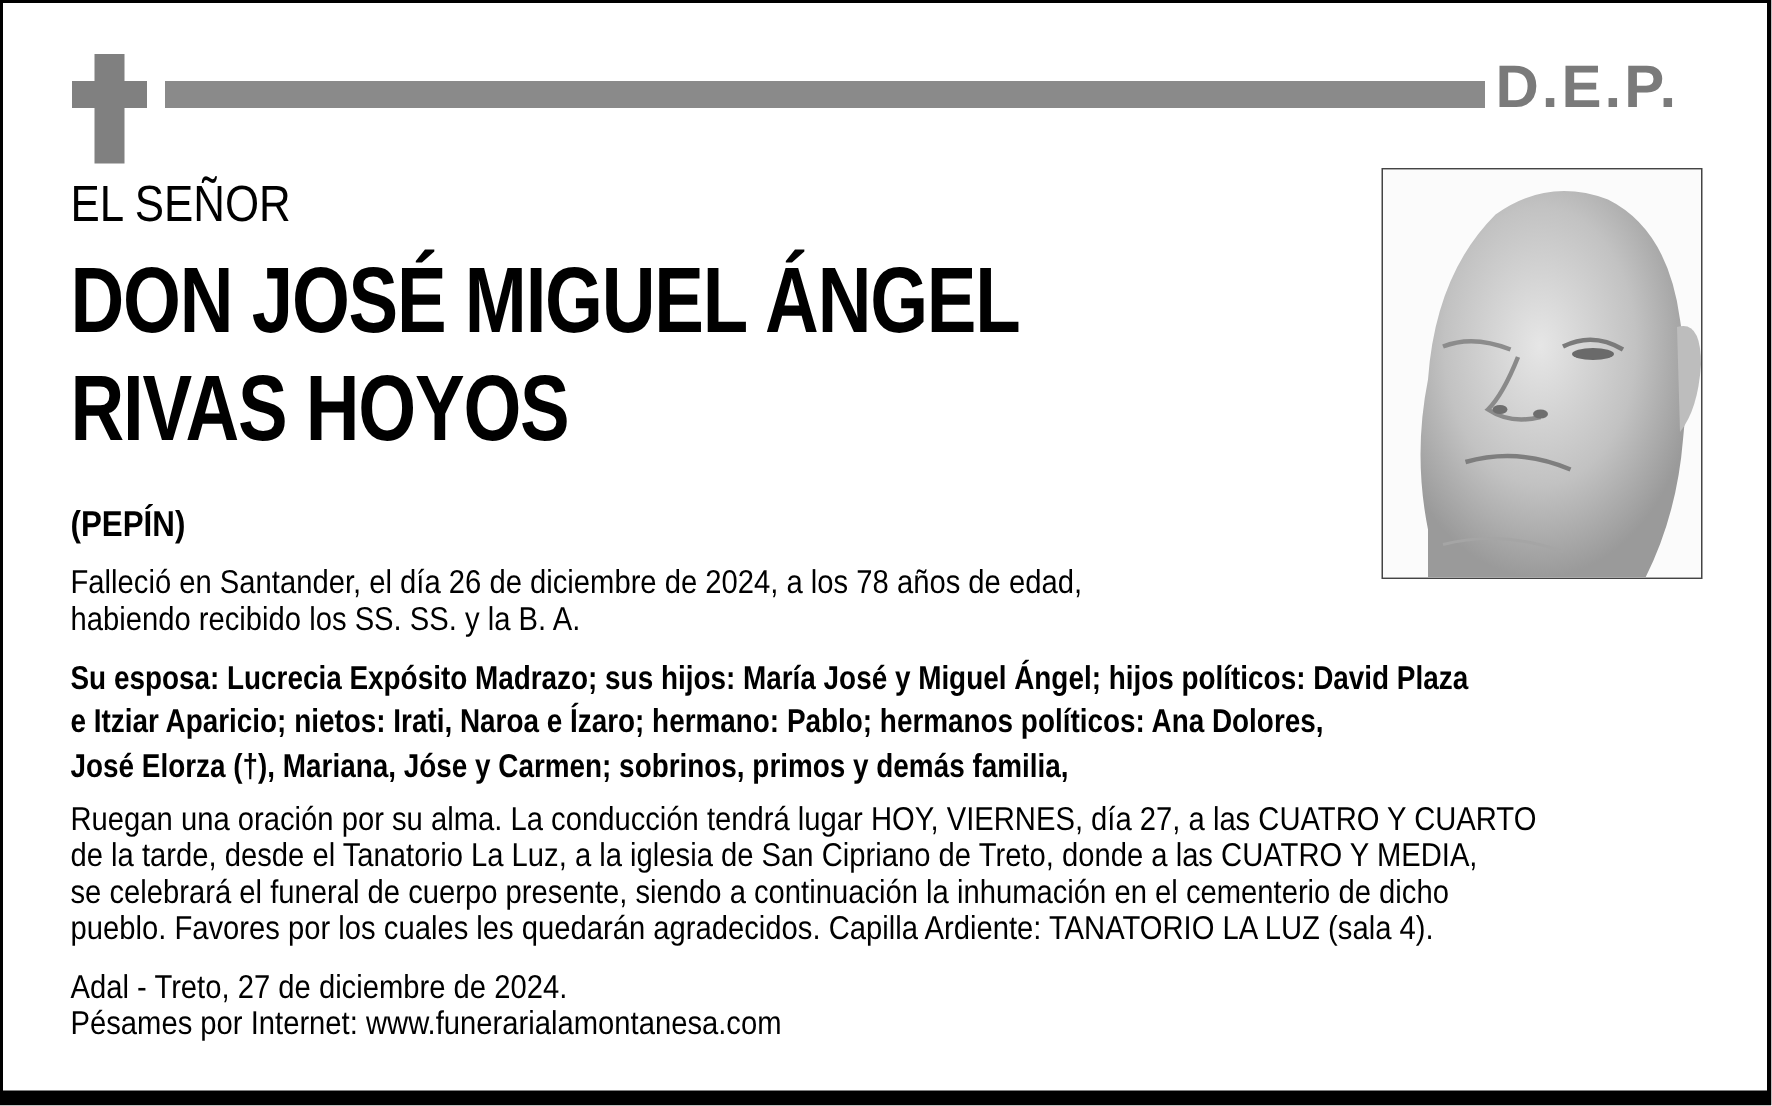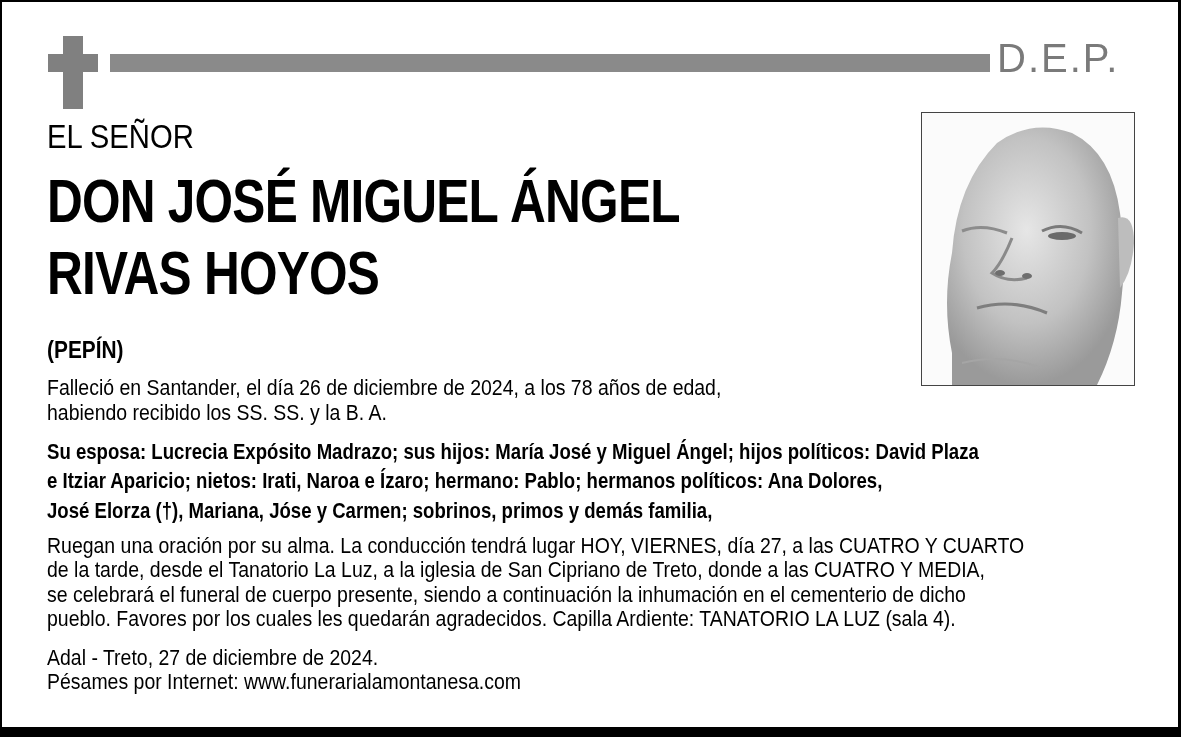--- a/index.html
+++ b/index.html
@@ -2,21 +2,21 @@
 <html><head>
 <meta charset="utf-8">
 <style>
   html, body { margin: 0; padding: 0; background: #ffffff; }
   body { width: 1181px; height: 737px; position: relative; overflow: hidden; font-family: "Liberation Sans", sans-serif; color: #000; }
   .frame { position: absolute; left: 0; top: 0; width: 1181px; height: 737px; box-sizing: border-box;
            border-left: 2px solid #000; border-top: 2px solid #000; border-right: 3px solid #000; border-bottom: 10px solid #000; background: #fff; }
   .cross-v { position: absolute; left: 63px; top: 36px; width: 20px; height: 73px; background: #808080; }
   .cross-h { position: absolute; left: 48px; top: 54px; width: 50px; height: 18px; background: #808080; }
   .rule { position: absolute; left: 110px; top: 54px; width: 880px; height: 18px; background: #8a8a8a; }
-  .dep { position: absolute; left: 997px; top: 36px; font-size: 40px; font-weight: normal; color: #7a7a7a; letter-spacing: 2px; line-height: 44px; white-space: nowrap; }
+  .dep { position: absolute; left: 997px; top: 36px; font-size: 40px; font-weight: bold; color: #7a7a7a; letter-spacing: 2px; line-height: 44px; white-space: nowrap; }
   .line { position: absolute; left: 47px; white-space: nowrap; transform-origin: 0 0; }
   .senor { top: 117px; font-size: 34px; line-height: 38px; transform: scaleX(0.86); }
   .name { font-size: 62px; font-weight: bold; line-height: 66px; letter-spacing: -1px; transform-origin: 0 0; }
   .name1 { top: 168px; transform: scaleX(0.80); }
   .name2 { top: 240px; transform: scaleX(0.80); }
   .alias { top: 336px; font-size: 24px; font-weight: bold; line-height: 28px; transform: scaleX(0.87); }
   .reg { font-size: 22px; line-height: 24px; transform: scaleX(0.885); }
   .bold { font-size: 22px; font-weight: bold; line-height: 26px; transform: scaleX(0.845); }
   .photo { position: absolute; left: 921px; top: 112px; width: 212px; height: 272px; border: 1px solid #444; background: #fdfdfd; overflow: hidden; }
   .photo svg { display: block; }

